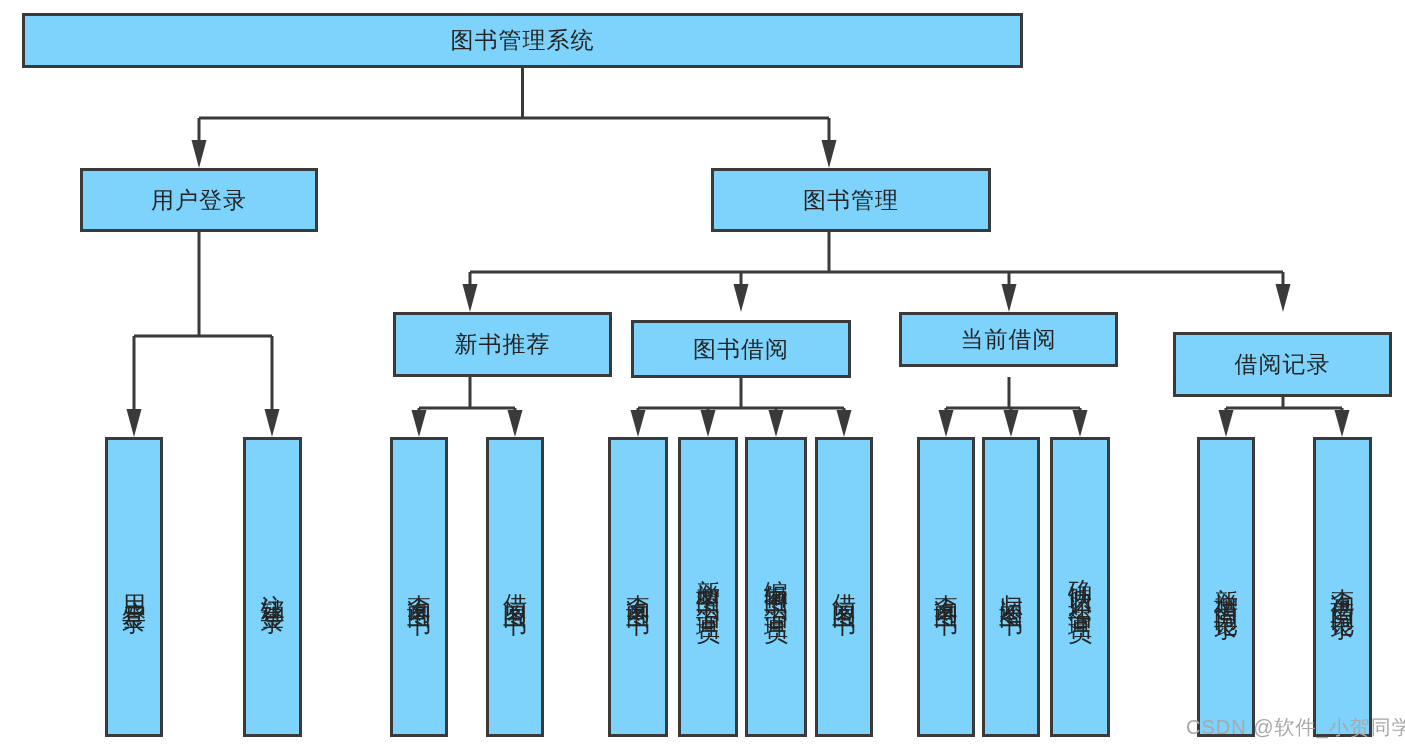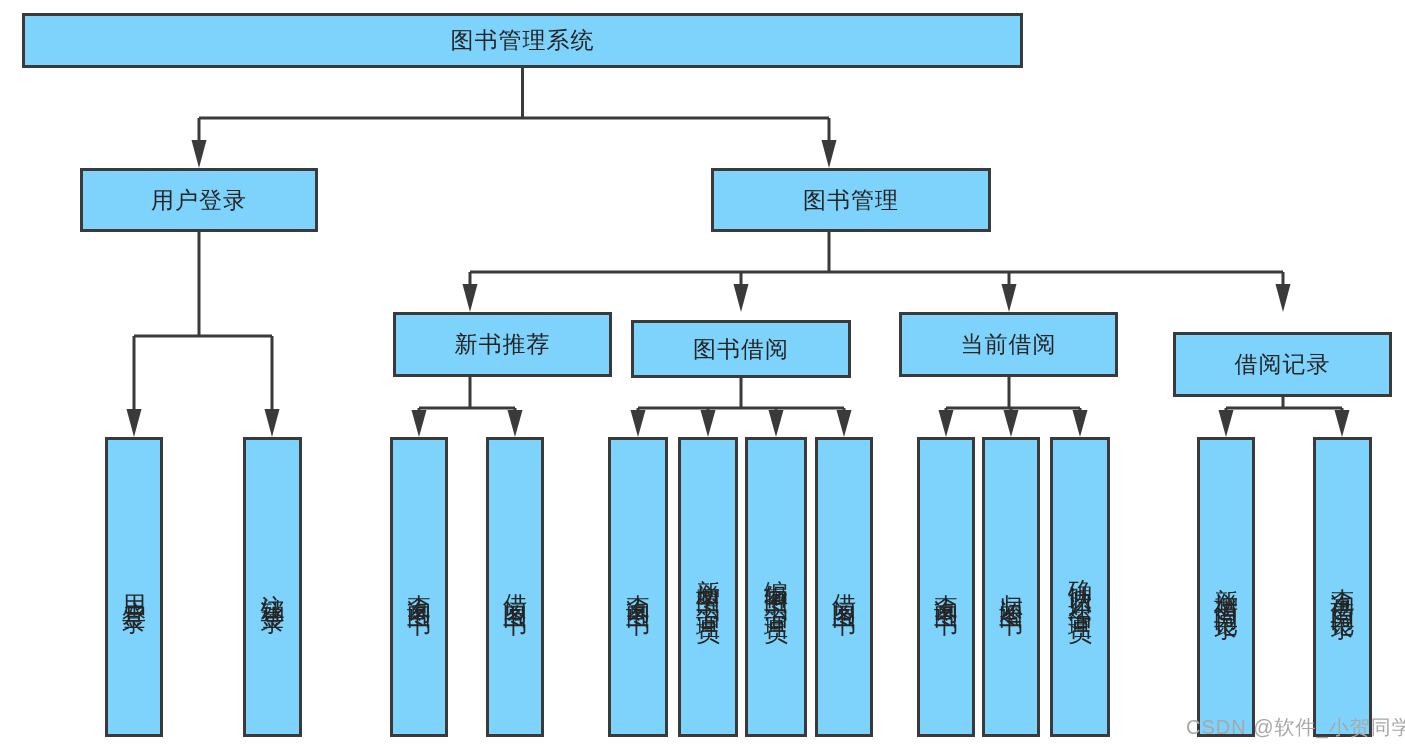--- a/index.html
+++ b/index.html
@@ -13,21 +13,21 @@
         display:flex;align-items:center;justify-content:center;}
   .h{font-size:23px;letter-spacing:1px;white-space:nowrap;}
   .leaf{top:437px;height:300px;font-size:24px;}
   .leaf .vtxt{writing-mode:vertical-rl;text-orientation:mixed;letter-spacing:6px;line-height:1;}
   
   .b-root{left:22px;top:13px;width:1001px;height:55px;}
   .b-login{left:80px;top:168px;width:238px;height:64px;}
   .b-mgmt{left:711px;top:168px;width:280px;height:64px;}
   .b-l3a{left:361px;top:312px;width:219px;height:65px;margin-left:32px;}
   .b-l3b{left:631px;top:312px;width:220px;height:58px;margin-top:8px;}
-  .b-l3c{left:899px;top:312px;width:219px;height:65px;}
+  .b-l3c{left:899px;top:312px;width:219px;height:55px;}
   .b-l3d{left:1173px;top:312px;width:219px;height:65px;margin-top:20px;}
   .b-a1{left:105px;width:58px;}
   .b-a2{left:243px;width:59px;}
   .b-b1{left:390px;width:58px;}
   .b-b2{left:486px;width:58px;}
   .b-c1{left:608px;width:60px;}
   .b-c2{left:678px;width:60px;}
   .b-c3{left:745px;width:62px;}
   .b-c4{left:815px;width:58px;}
   .b-d1{left:917px;width:58px;}

